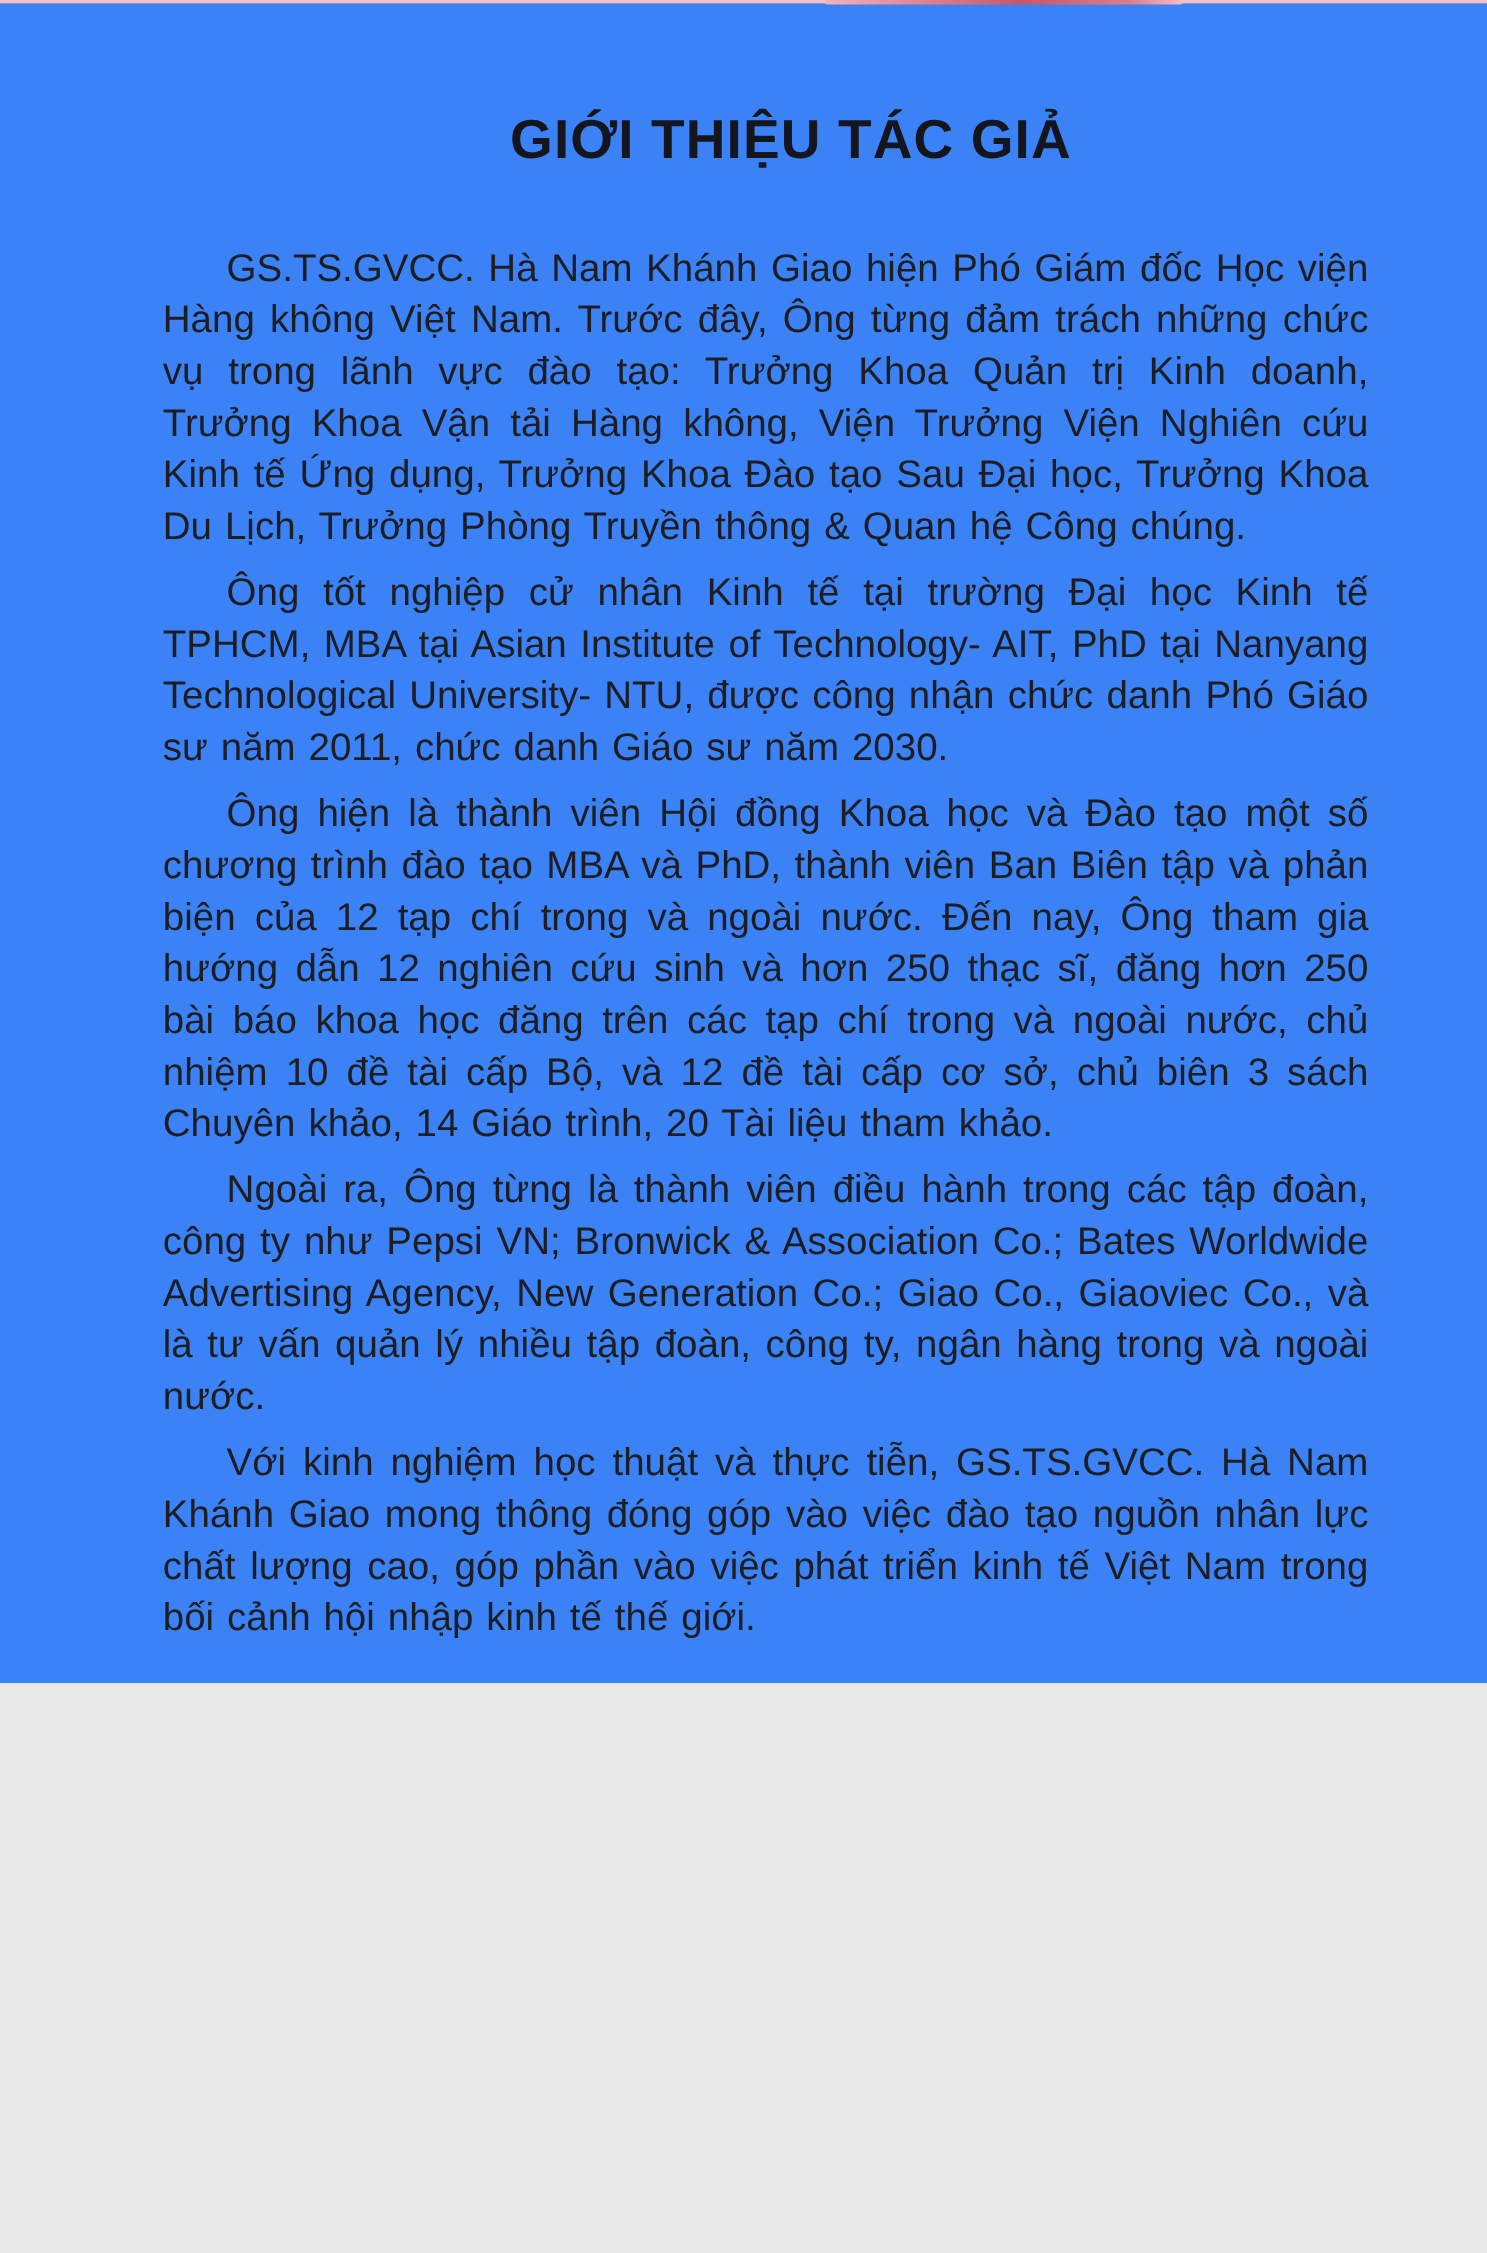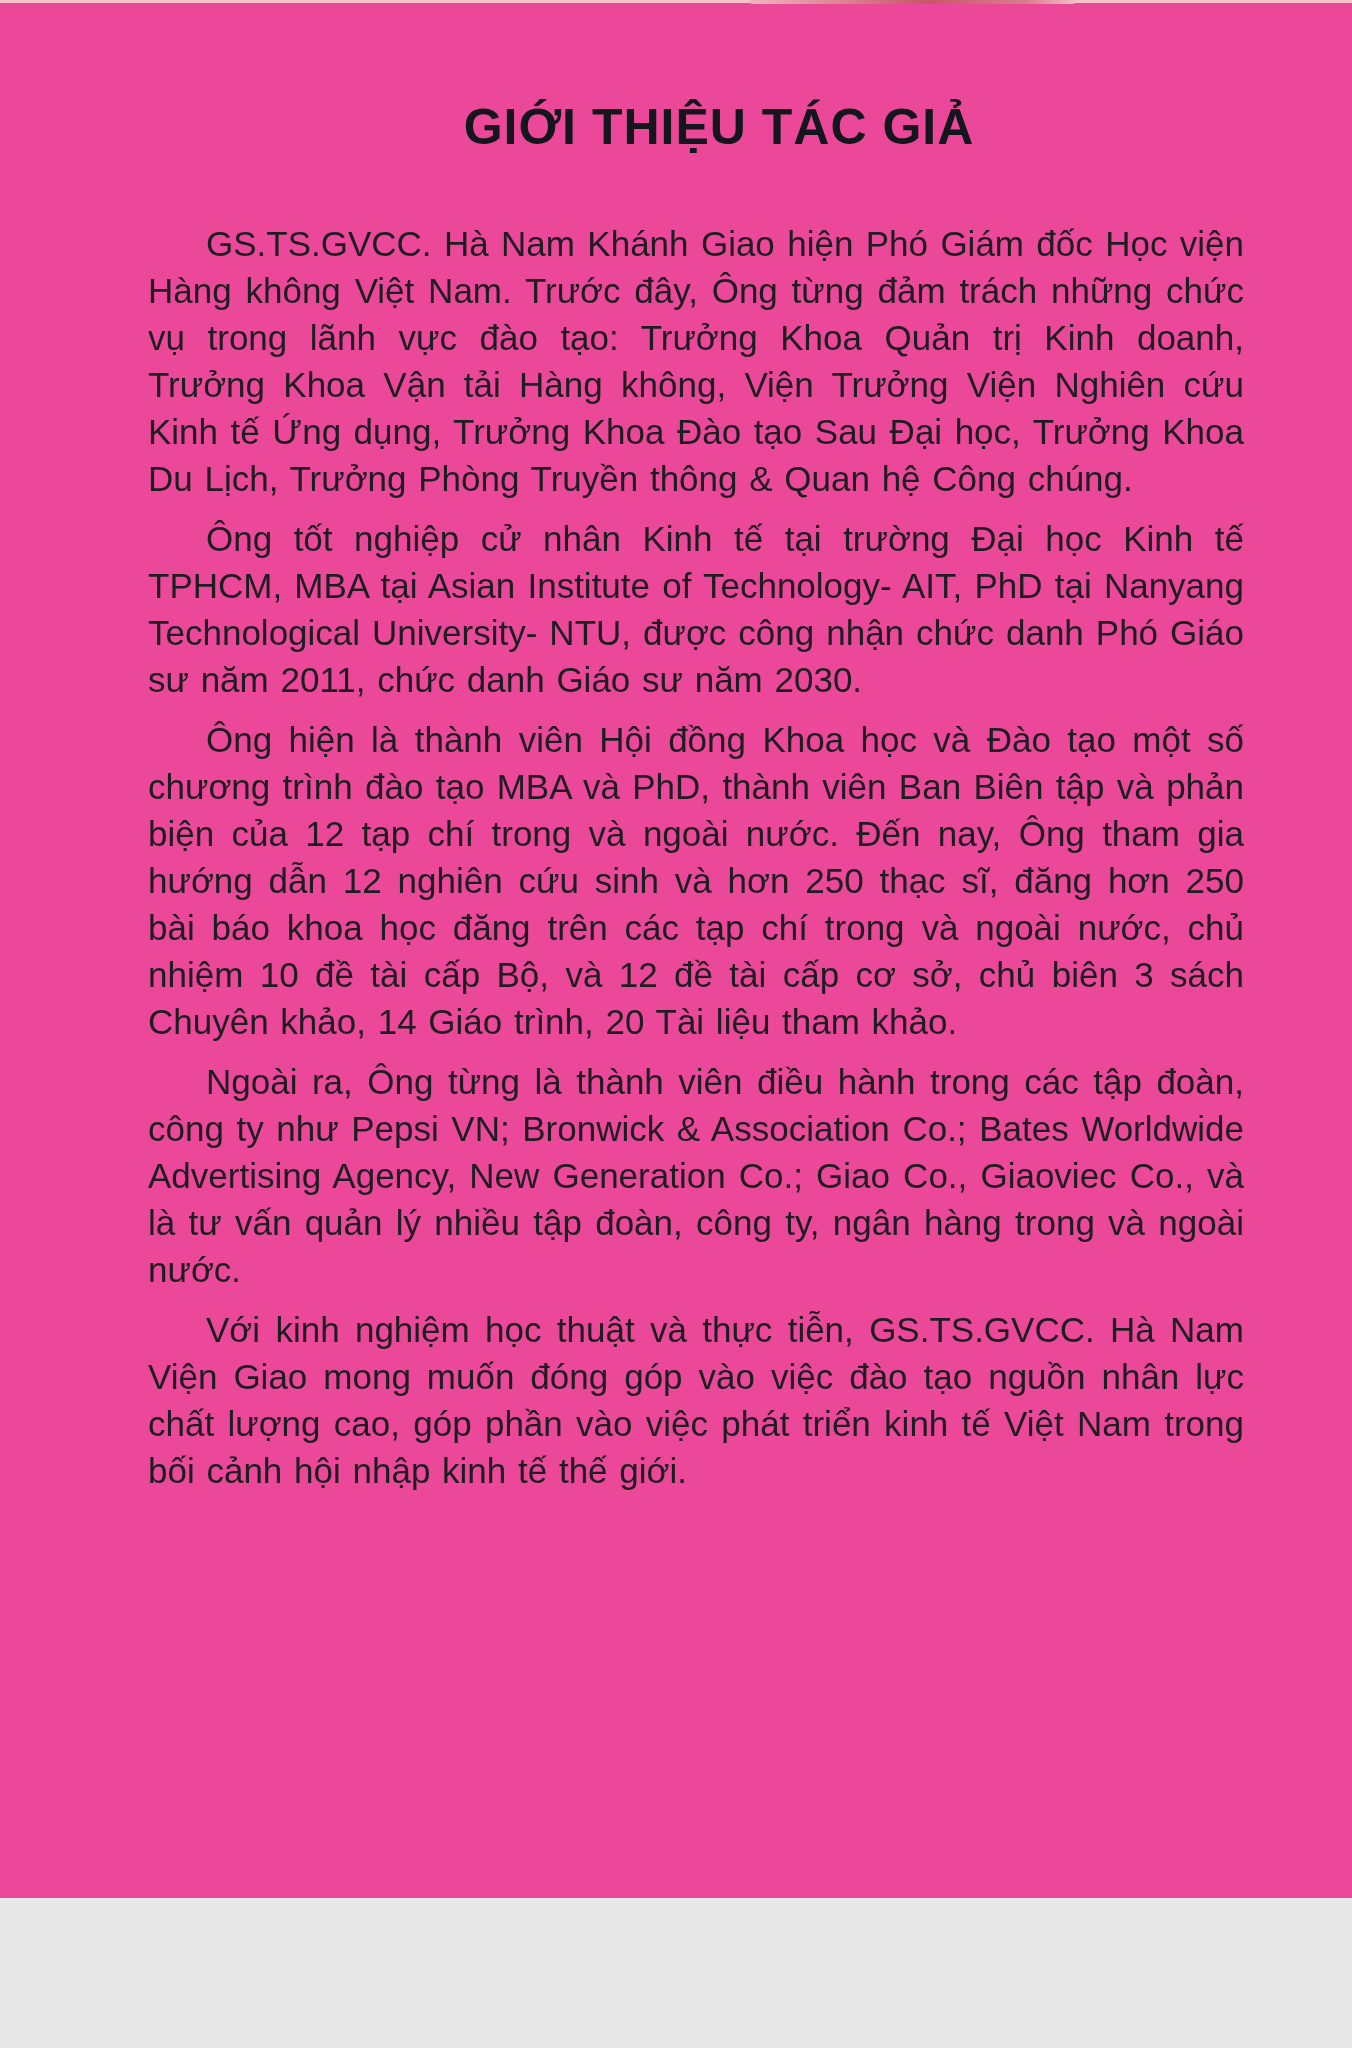--- a/index.html
+++ b/index.html
@@ -3,23 +3,23 @@
 <meta charset="utf-8">
 <style>
   html, body {
     margin: 0;
     padding: 0;
     background: #e8e8e8;
   }
   .page {
     position: relative;
     width: 1352px;
-    height: 1898px;
+    height: 1530px;
     margin: 0 auto;
-    background: #ec4899;
+    background: #3b82f6;
     overflow: hidden;
     font-family: "Liberation Sans", "DejaVu Sans", sans-serif;
     color: #1d1d22;
   }
   
   .scan-line {
     position: absolute;
     top: 0;
     left: 0;
     width: 1352px;
@@ -90,21 +90,21 @@
   <div class="scan-line-accent"></div>
 
   <div class="content">
     <h1 class="doc-title">GIỚI THIỆU TÁC GIẢ</h1>
 
     <div class="body-text">
       <p>GS.TS.GVCC. Hà Nam Khánh Giao hiện Phó Giám đốc Học viện Hàng không Việt Nam. Trước đây, Ông từng đảm trách những chức vụ trong lãnh vực đào tạo: Trưởng Khoa Quản trị Kinh doanh, Trưởng Khoa Vận tải Hàng không, Viện Trưởng Viện Nghiên cứu Kinh tế Ứng dụng, Trưởng Khoa Đào tạo Sau Đại học, Trưởng Khoa Du Lịch, Trưởng Phòng Truyền thông &amp; Quan hệ Công chúng.</p>
       <p>Ông tốt nghiệp cử nhân Kinh tế tại trường Đại học Kinh tế TPHCM, MBA tại Asian Institute of Technology- AIT, PhD tại Nanyang Technological University- NTU, được công nhận chức danh Phó Giáo sư năm 2011, chức danh Giáo sư năm 2030.</p>
       <p>Ông hiện là thành viên Hội đồng Khoa học và Đào tạo một số chương trình đào tạo MBA và PhD, thành viên Ban Biên tập và phản biện của 12 tạp chí trong và ngoài nước. Đến nay, Ông tham gia hướng dẫn 12 nghiên cứu sinh và hơn 250 thạc sĩ, đăng hơn 250 bài báo khoa học đăng trên các tạp chí trong và ngoài nước, chủ nhiệm 10 đề tài cấp Bộ, và 12 đề tài cấp cơ sở, chủ biên 3 sách Chuyên khảo, 14 Giáo trình, 20 Tài liệu tham khảo.</p>
       <p>Ngoài ra, Ông từng là thành viên điều hành trong các tập đoàn, công ty như Pepsi VN; Bronwick &amp; Association Co.; Bates Worldwide Advertising Agency, New Generation Co.; Giao Co., Giaoviec Co., và là tư vấn quản lý nhiều tập đoàn, công ty, ngân hàng trong và ngoài nước.</p>
-      <p>Với kinh nghiệm học thuật và thực tiễn, GS.TS.GVCC. Hà Nam Viện Giao mong muốn đóng góp vào việc đào tạo nguồn nhân lực chất lượng cao, góp phần vào việc phát triển kinh tế Việt Nam trong bối cảnh hội nhập kinh tế thế giới.</p>
+      <p>Với kinh nghiệm học thuật và thực tiễn, GS.TS.GVCC. Hà Nam Khánh Giao mong thông đóng góp vào việc đào tạo nguồn nhân lực chất lượng cao, góp phần vào việc phát triển kinh tế Việt Nam trong bối cảnh hội nhập kinh tế thế giới.</p>
     </div>
   </div>
 
   <div class="page-number">ii</div>
 
   <div class="corner-smudge"></div>
 
 </div>
 
 </body></html>

